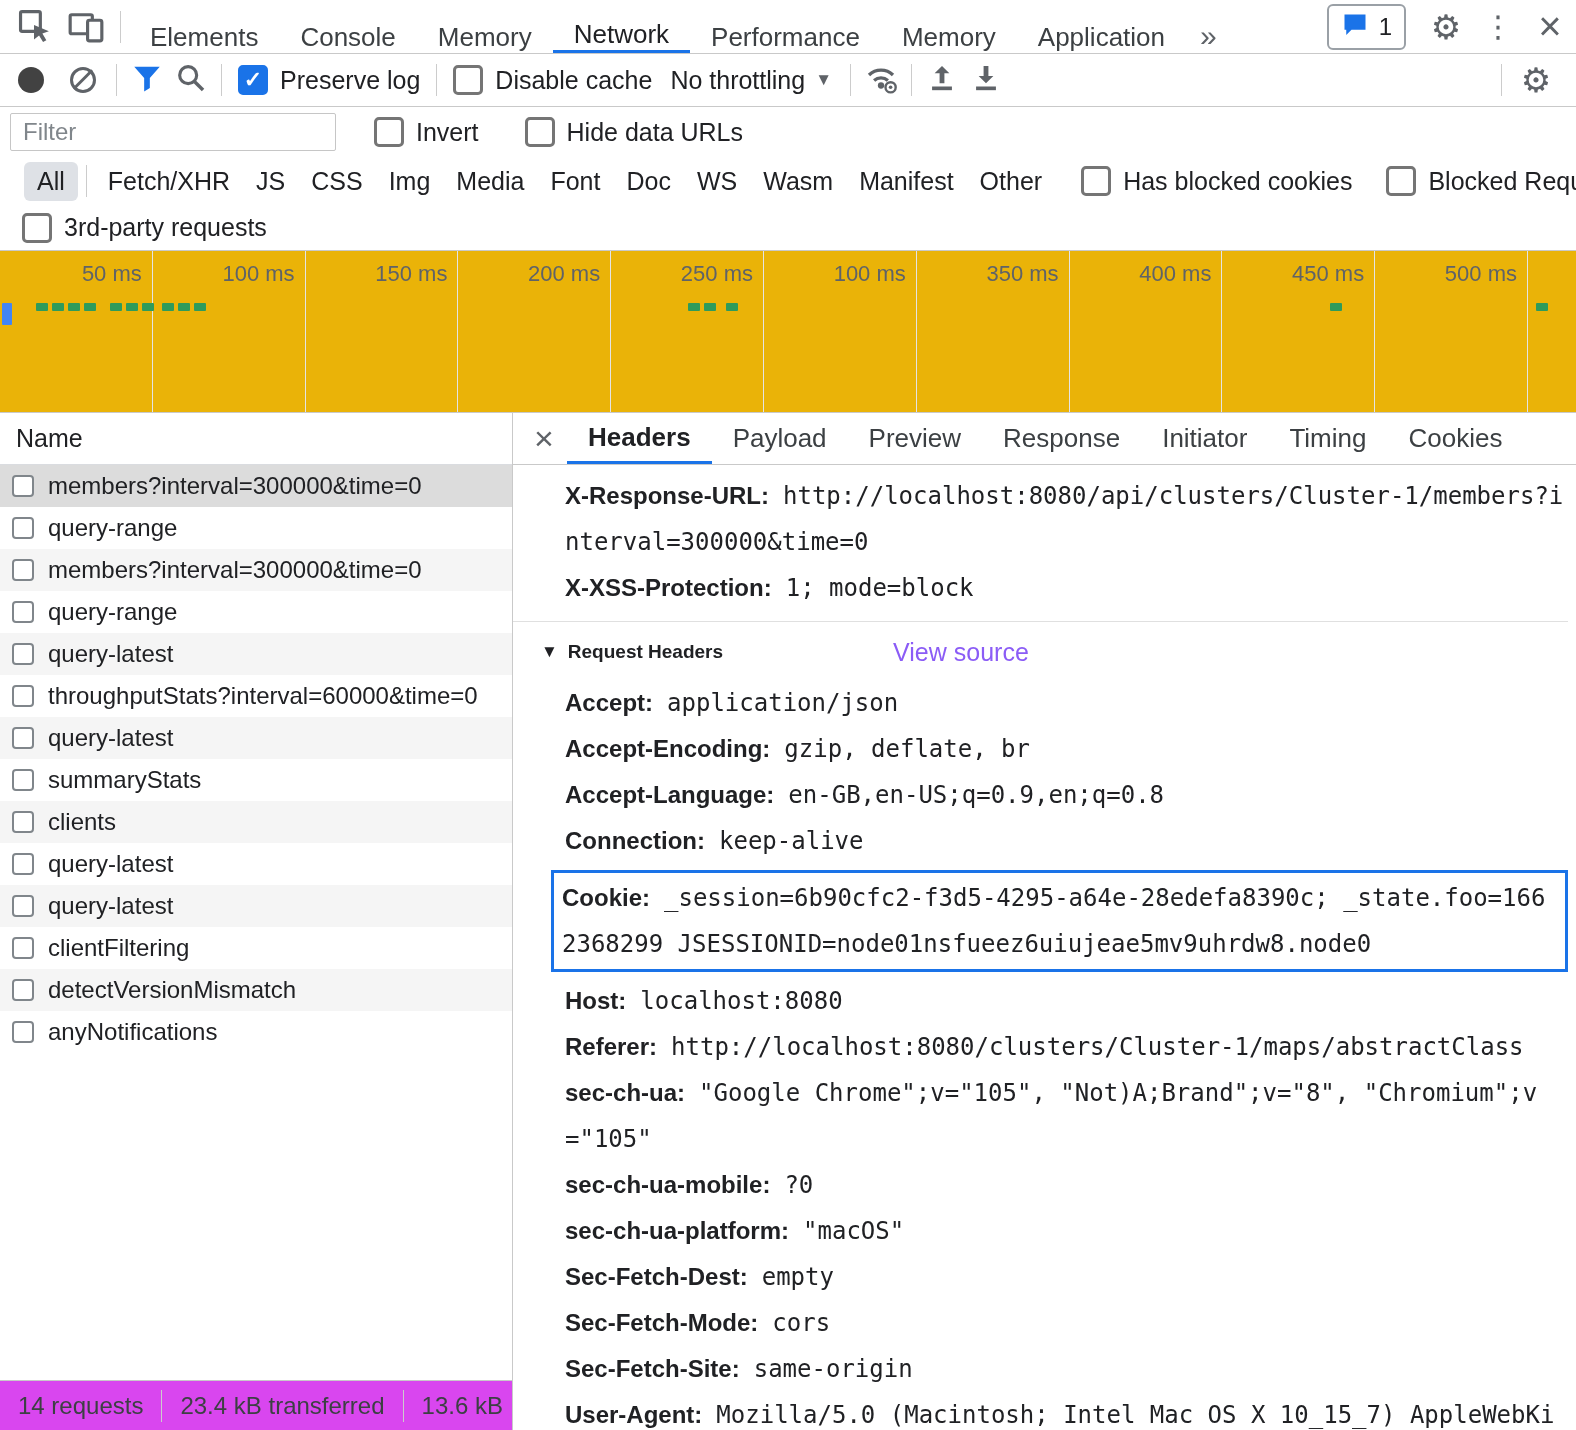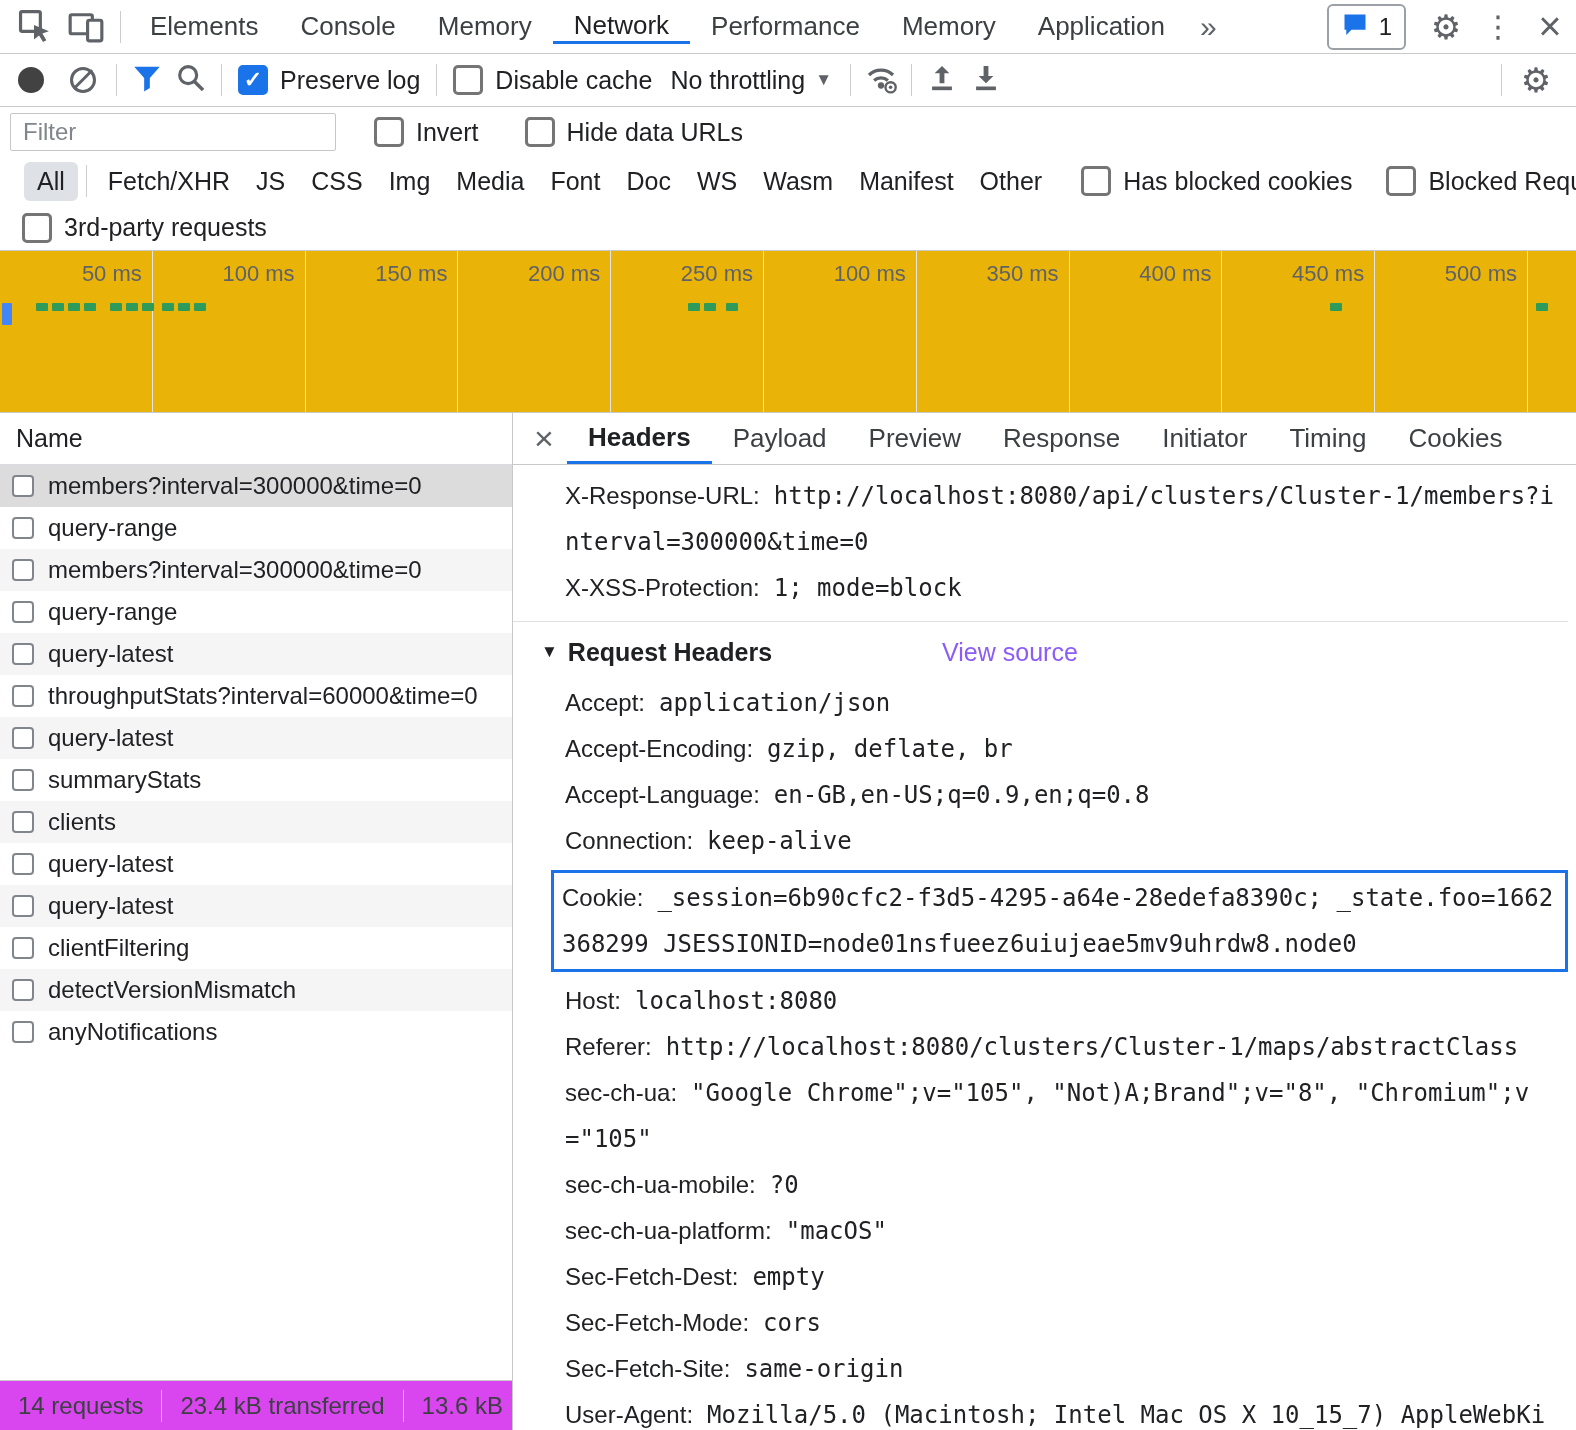--- a/index.html
+++ b/index.html
@@ -72,27 +72,27 @@
   .status-item { padding:0 18px; border-right:1px solid #ccc; height:32px; display:flex; align-items:center; white-space:nowrap; }
 
   .right-panel { flex:1; display:flex; flex-direction:column; overflow:hidden; }
   .detail-tabs { height:52px; display:flex; align-items:stretch; border-bottom:1px solid #c9c9c9; padding-left:8px; flex:0 0 52px; }
   .detail-close { width:46px; display:flex; align-items:center; justify-content:center; font-size:34px; color:#5f6368; }
   .detail-tab { padding:0 21px; display:flex; align-items:center; font-size:26px; color:#3c4043; white-space:nowrap; }
   .detail-tab.active { border-bottom:3px solid #1a73e8; color:#202124; font-weight:600; }
 
   .detail-content { flex:1; overflow:hidden; padding:8px 8px 0 52px; }
   .hline { font-size:24px; line-height:46px; word-break:break-all; }
-  .hkey { font-weight:400; color:#202124; margin-right:14px; }
+  .hkey { font-weight:700; color:#202124; margin-right:14px; }
   .hval { font-family:"DejaVu Sans Mono", monospace; color:#202124; }
   .hline.highlight { border:3px solid #1a73e8; padding:2px 8px; margin:6px 0 6px -14px; }
   .section-sep { border-top:1px solid #e0e0e0; margin:10px 0 8px -52px; }
   .section-title-row { display:flex; align-items:center; margin:4px 0 6px -24px; height:44px; }
   .disclosure { font-size:17px; color:#202124; margin-right:10px; }
-  .section-title { font-size:25px; font-weight:700; color:#202124; }
+  .section-title { font-size:19px; font-weight:700; color:#202124; }
   .view-source { font-size:25px; color:#8b5cf6; margin-left:170px; }
 </style>
 </head>
 <body>
 
 <div class="topbar">
   <div class="icon-btn">
     <span>
       <svg width="38" height="38" viewBox="0 0 24 24">
         <rect x="3.5" y="3.5" width="12.5" height="12.5" rx="1" fill="none" stroke="#5f6368" stroke-width="2"></rect>
@@ -102,21 +102,21 @@
   </div>
   <div class="icon-btn">
     <span>
       <svg width="38" height="38" viewBox="0 0 24 24">
         <rect x="2" y="5.5" width="14" height="12" rx="1" fill="none" stroke="#5f6368" stroke-width="2"></rect>
         <rect x="13" y="9" width="9" height="13" rx="1.2" fill="#fff" stroke="#5f6368" stroke-width="2"></rect>
       </svg>
     </span>
   </div>
   <div class="vdiv"></div>
-  <div class="main-tab-strip" style="display:flex; align-items:center;">
+  <div class="main-tab-strip" style="display:flex; align-items:flex-end;">
       <div class="main-tab">Elements</div>
       <div class="main-tab">Console</div>
       <div class="main-tab">Memory</div>
       <div class="main-tab active">Network</div>
       <div class="main-tab">Performance</div>
       <div class="main-tab">Memory</div>
       <div class="main-tab">Application</div>
       <div class="main-tab more-tabs">»</div>
     </div>
   <div class="topbar-spacer"></div>

